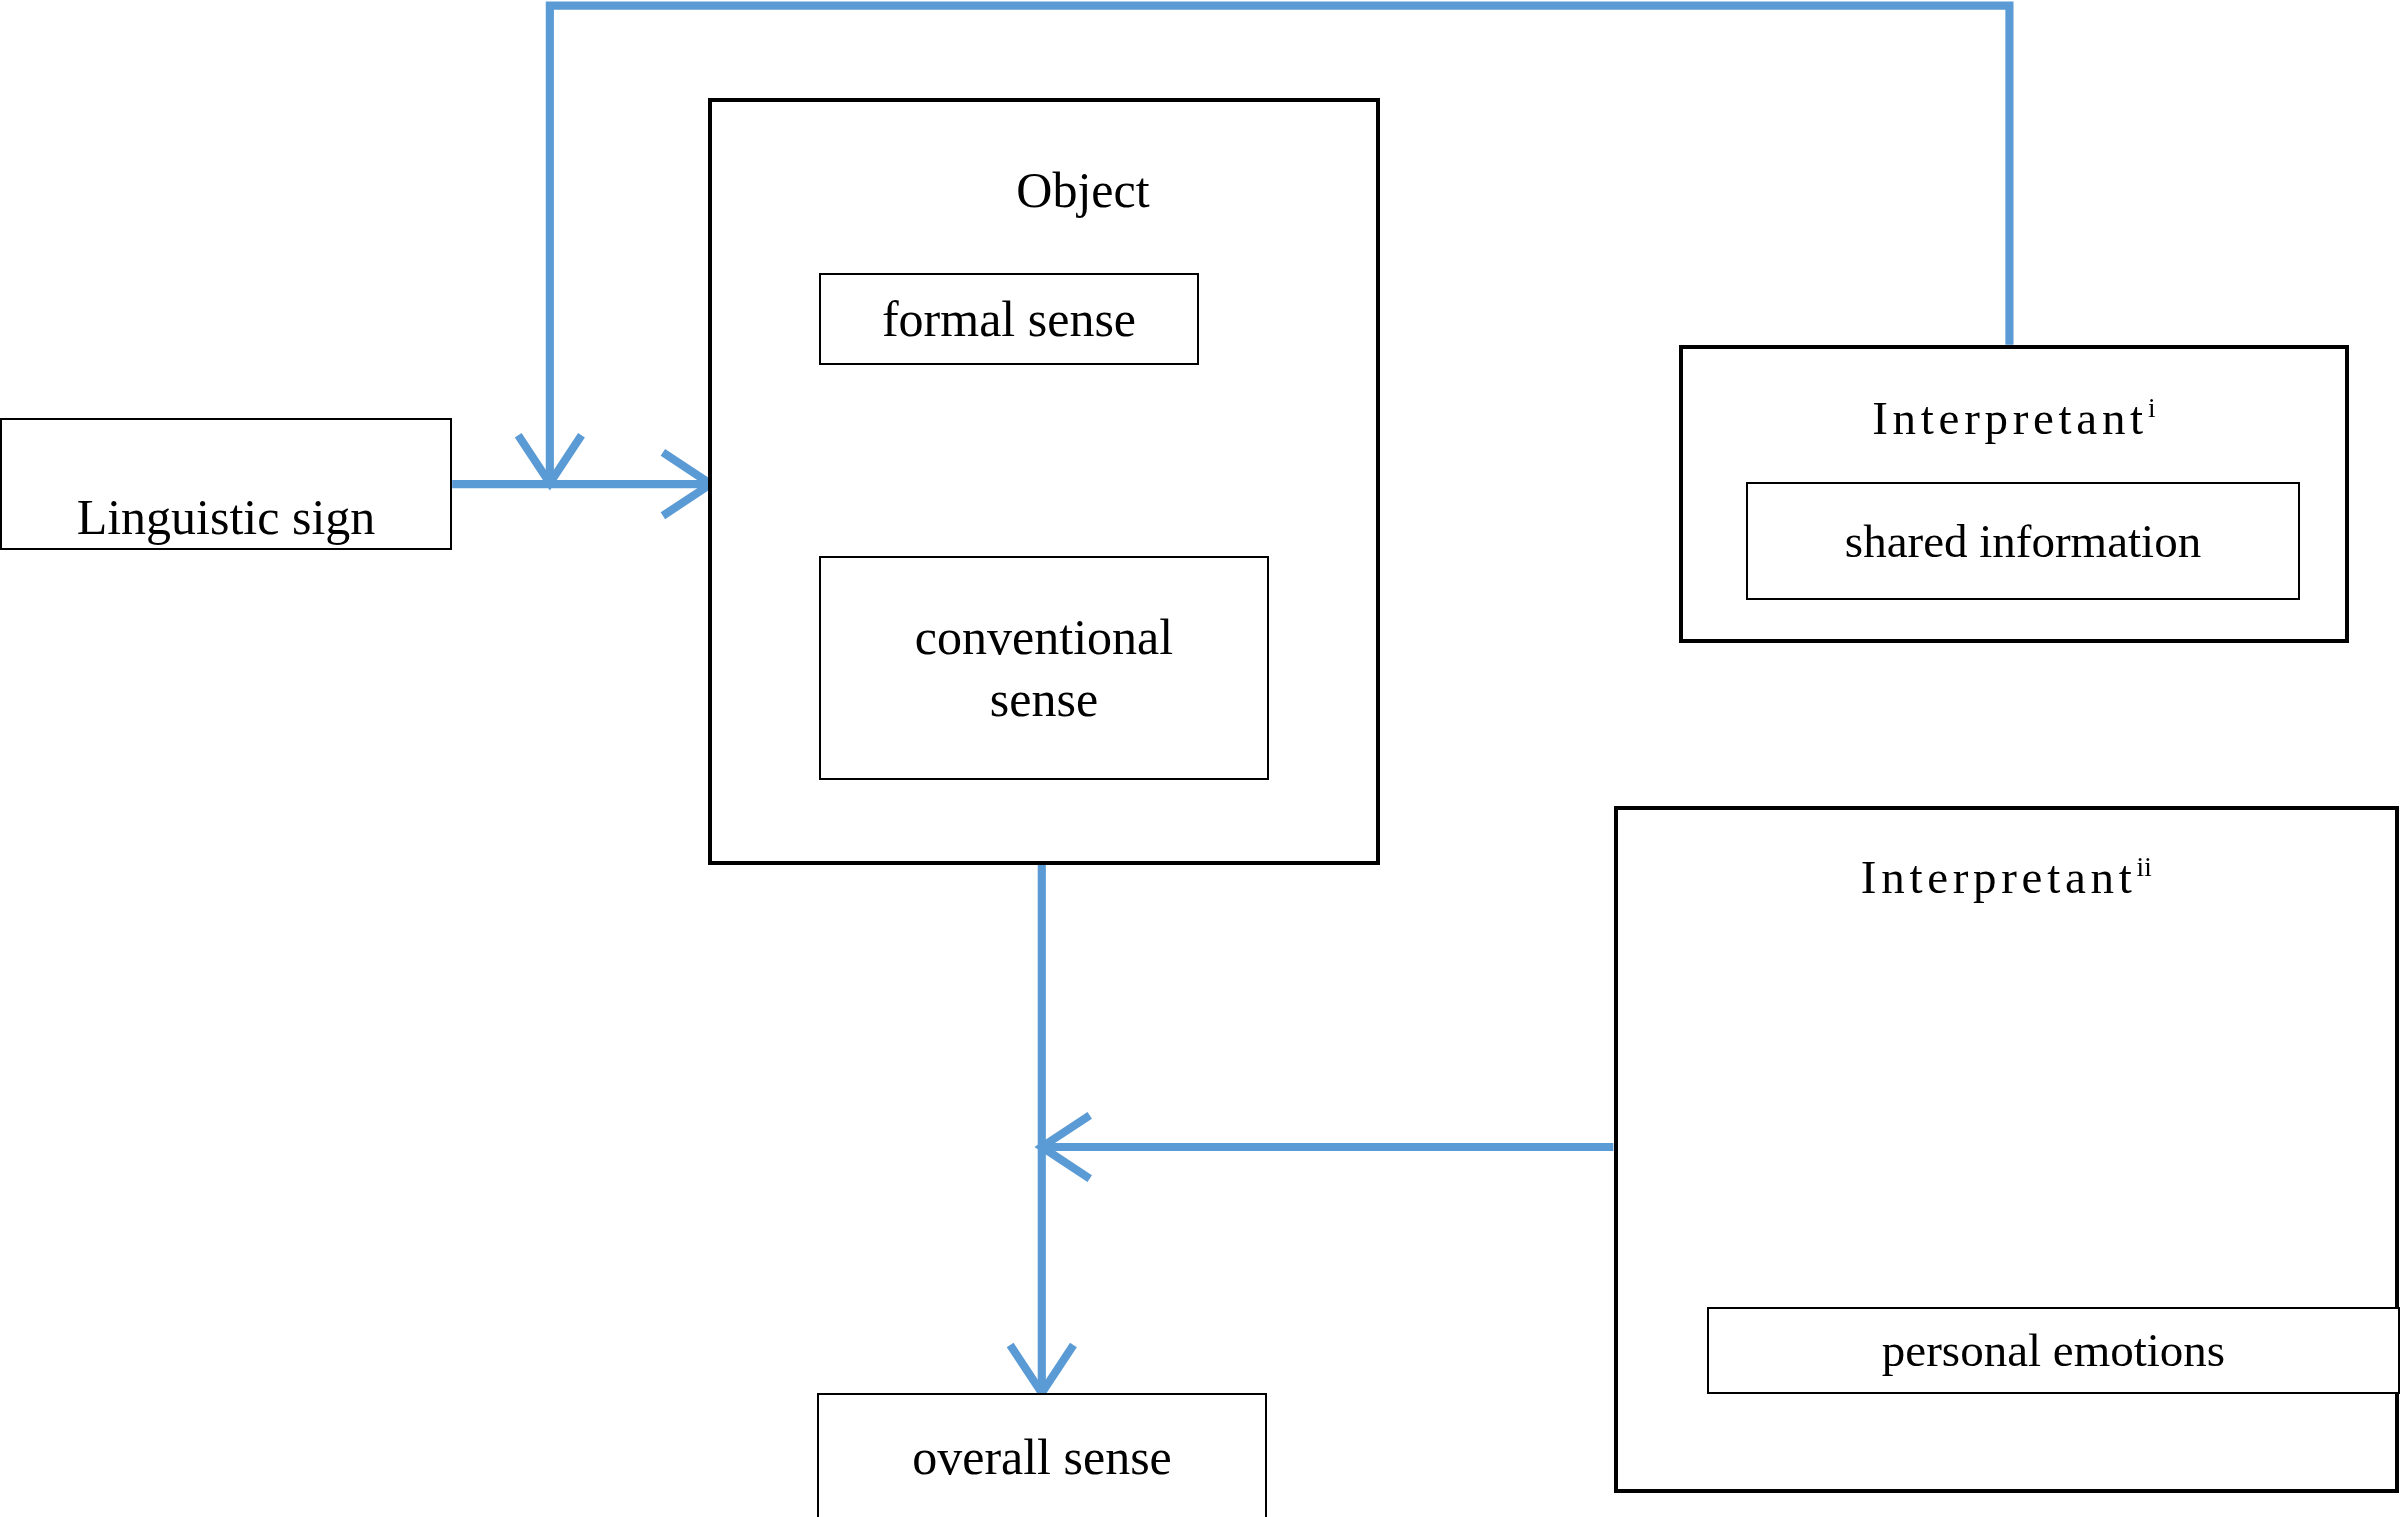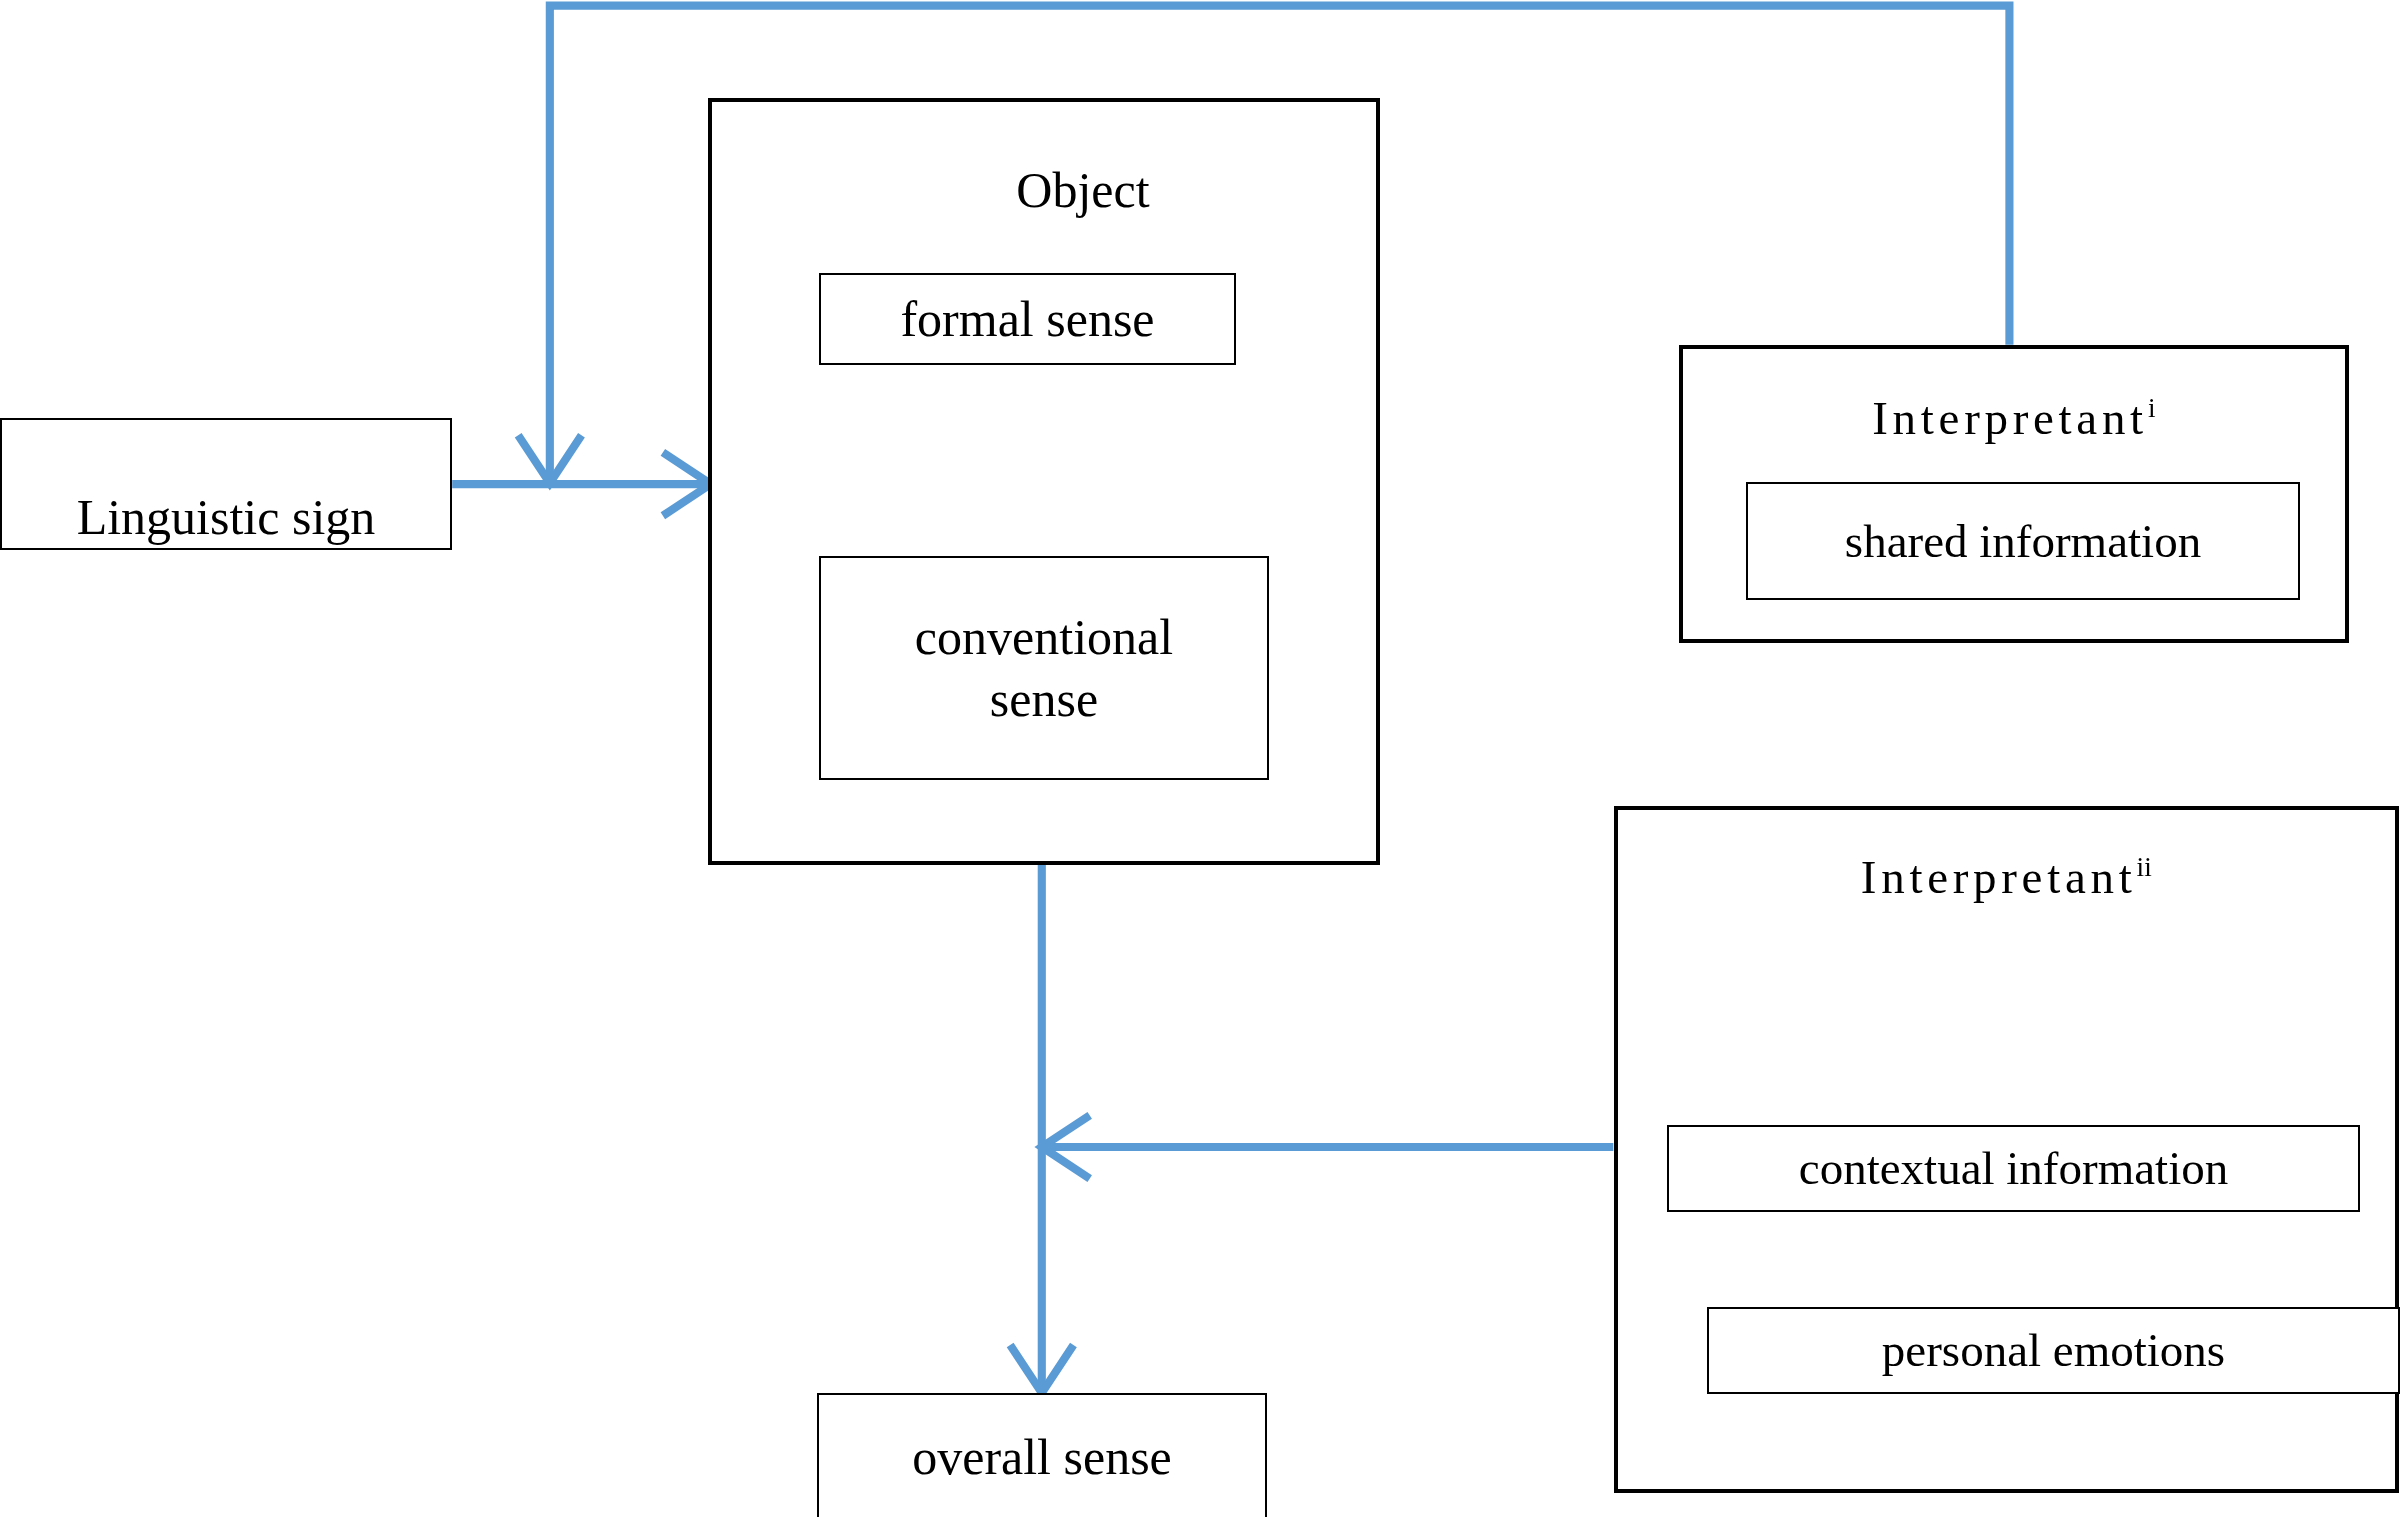--- a/index.html
+++ b/index.html
@@ -105,21 +105,21 @@
 
   <div class="node" style="left:0px; top:418px; width:452px; height:132px; font-size:50px;align-items:flex-end;">
     <span class="node-label">Linguistic sign</span>
   </div>
 
   <div class="node node-thick" style="left:708px; top:98px; width:672px; height:767px; display:block;"></div>
   <div class="group-title" style="left:708px; top:161px; width:672px; font-size:50px;padding-left:39px;">
     <span>Object</span>
   </div>
 
-  <div class="node" style="left:819px; top:273px; width:417px; height:92px; font-size:50px;align-items:center;">
+  <div class="node" style="left:819px; top:273px; width:380px; height:92px; font-size:50px;align-items:center;">
     <span class="node-label">formal sense</span>
   </div>
 
   <div class="node" style="left:819px; top:556px; width:450px; height:224px; font-size:50px; padding:3px 36px;">
     <span class="node-label">conventional sense</span>
   </div>
 
   <div class="node" style="left:817px; top:1393px; width:450px; height:128px; font-size:50px;">
     <span class="node-label">overall sense</span>
   </div>
@@ -131,22 +131,19 @@
   <div class="node" style="left:1746px; top:482px; width:554px; height:118px; font-size:47px; border-width:2.7px;">
     <span class="node-label">shared information</span>
   </div>
 
   <div class="node node-thick" style="left:1614px; top:806px; width:785px; height:687px; display:block;"></div>
   <div class="group-title" style="left:1614px; top:850px; width:785px; font-size:47px;">
     <span class="sp">Interpretant</span><sup>ii</sup>
   </div>
 
 
-  <div class="node" style="left:1667px; top:1125px; width:693px; height:87px; font-size:47px; border-width:2.7px;">
-    <span class="node-label">contextual information</span>
-  </div>
 
   <div class="node" style="left:1667px; top:1307px; width:693px; height:87px; font-size:47px; border-width:2.7px;margin-left:40px;">
     <span class="node-label">personal emotions</span>
   </div>
 
 </div>
 
 
 </body></html>

